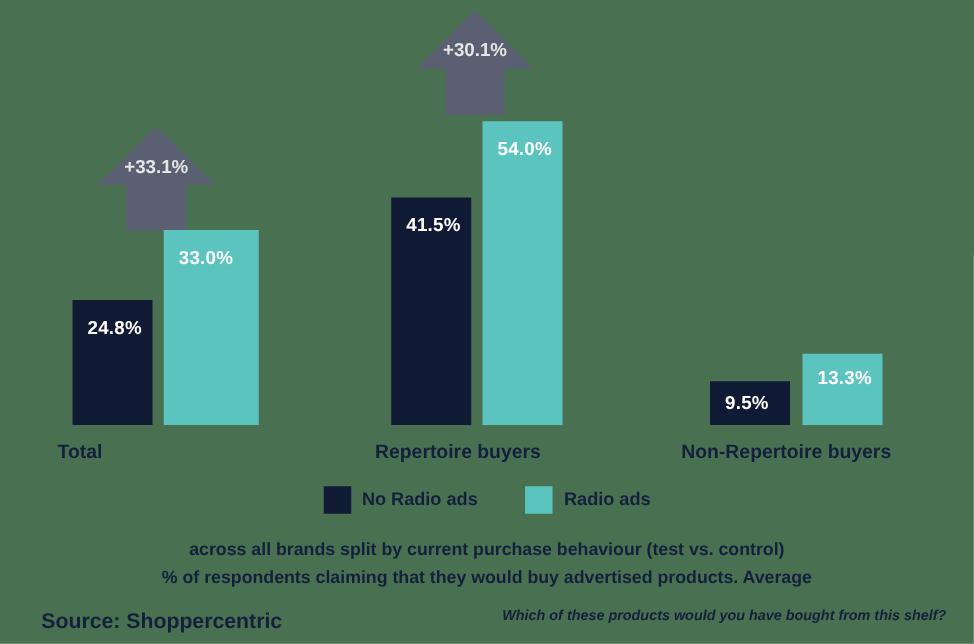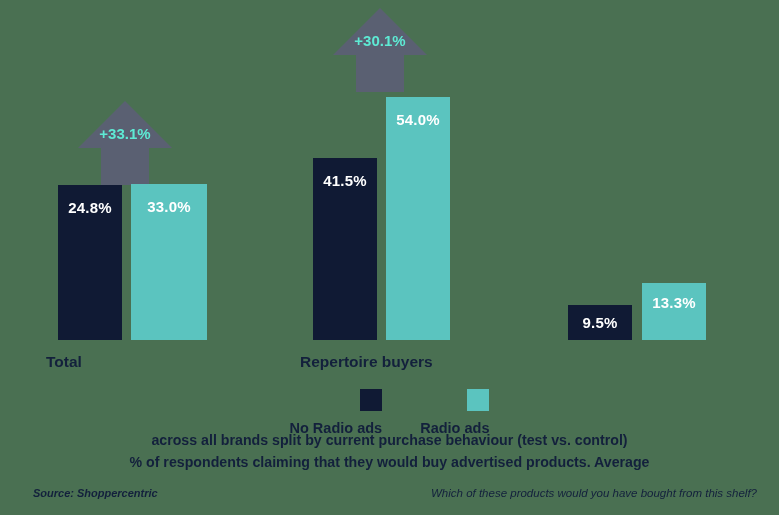--- a/index.html
+++ b/index.html
@@ -32,41 +32,42 @@
     position: absolute;
     bottom: 0;
   }
   .bar-dark { background: #101a34; }
   .bar-teal { background: #5bc4bf; }
 
   .bar-value {
     position: absolute;
     left: 0;
     right: 0;
-    text-align: center;
+    text-align: left;
     color: #ffffff;
     font-weight: bold;
     font-size: 15px;
     letter-spacing: 0.2px;
     white-space: nowrap;
+    padding-left: 12px;
   }
 
   
   .uplift {
     position: absolute;
   }
   .uplift svg {
     display: block;
   }
   .uplift-label {
     position: absolute;
     left: 0;
     right: 0;
     text-align: center;
-    color: #5eead4;
+    color: #e5e5e5;
     font-weight: bold;
     font-size: 15px;
     white-space: nowrap;
   }
 
   
   .cat-label {
     position: absolute;
     color: #13203c;
     font-weight: bold;
@@ -80,23 +81,22 @@
     left: 0;
     right: 0;
     top: 389px;
     display: flex;
     justify-content: center;
     align-items: center;
     gap: 38px;
   }
   .legend-item {
     display: flex;
-    align-items: flex-end;
+    align-items: center;
     gap: 9px;
-    flex-direction: column;
   }
   .legend-swatch {
     width: 22px;
     height: 22px;
   }
   .legend-swatch.dark { background: #101a34; }
   .legend-swatch.teal { background: #5bc4bf; }
   .legend-text {
     color: #13203c;
     font-weight: bold;
@@ -117,50 +117,49 @@
     font-size: 14.2px;
     line-height: 1.52;
   }
 
   
   #footer-left {
     position: absolute;
     left: 33px;
     top: 487px;
     color: #13203c;
-    font-style: italic;
-    font-weight: bold;
-    font-size: 11px;
+    font-weight: bold;
+    font-size: 17px;
   }
   #footer-right {
     position: absolute;
     right: 22px;
     top: 487px;
     color: #13203c;
     font-style: italic;
-    font-weight: normal;
+    font-weight: bold;
     font-size: 11.5px;
     text-align: right;
   }
 </style>
 </head>
 <body>
 
 <div id="chart-root">
 
   <div id="plot-area">
 
     <div class="uplift" style="left:78px; top:101px; width:94px; height:84px;">
       <svg width="94" height="84" viewBox="0 0 94 84" aria-hidden="true">
         <polygon points="47,0 94,47 71,47 71,84 23,84 23,47 0,47" fill="#5a6072"></polygon>
       </svg>
       <span class="uplift-label" style="top:24px;">+33.1%</span>
     </div>
 
-    <div class="bar bar-dark" style="left:58px; width:64px; height:155px;">
+    <div class="bar bar-dark" style="left:58px; width:64px; height:100px;">
       <span class="bar-value" style="top:14px;">24.8%</span>
     </div>
     <div class="bar bar-teal" style="left:131px; width:76px; height:156px;">
       <span class="bar-value" style="top:14px;">33.0%</span>
     </div>
 
     <div class="uplift" style="left:333px; top:8px; width:94px; height:84px;">
       <svg width="94" height="84" viewBox="0 0 94 84" aria-hidden="true">
         <polygon points="47,0 94,47 71,47 71,84 23,84 23,47 0,47" fill="#5a6072"></polygon>
       </svg>
@@ -179,20 +178,21 @@
       <span class="bar-value" style="top:9px;">9.5%</span>
     </div>
     <div class="bar bar-teal" style="left:642px; width:64px; height:57px;">
       <span class="bar-value" style="top:11px;">13.3%</span>
     </div>
 
   </div>
 
   <div class="cat-label" style="left:46px; top:353px; width:162px;">Total</div>
   <div class="cat-label" style="left:300px; top:353px; width:164px;">Repertoire buyers</div>
+  <div class="cat-label" style="left:545px; top:353px; width:215px;">Non-Repertoire buyers</div>
 
   <div id="legend">
     <div class="legend-item">
       <span class="legend-swatch dark"></span>
       <span class="legend-text">No Radio ads</span>
     </div>
     <div class="legend-item">
       <span class="legend-swatch teal"></span>
       <span class="legend-text">Radio ads</span>
     </div>

